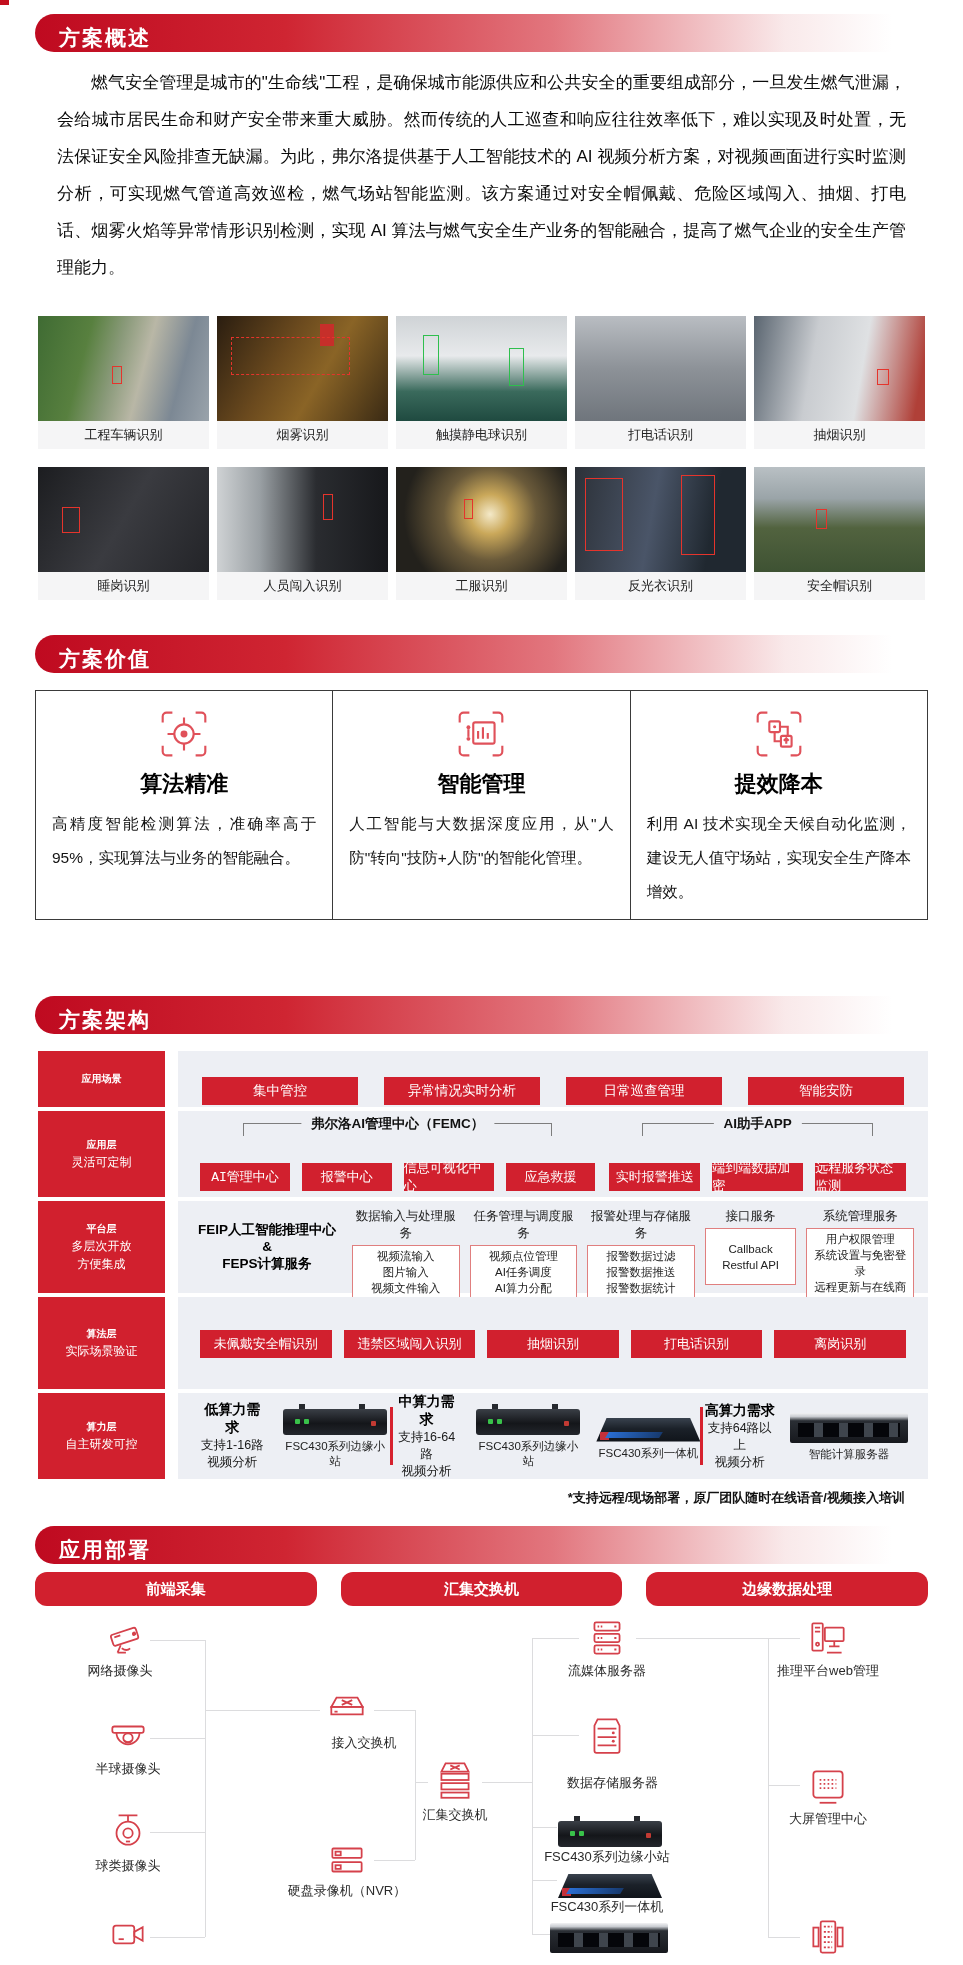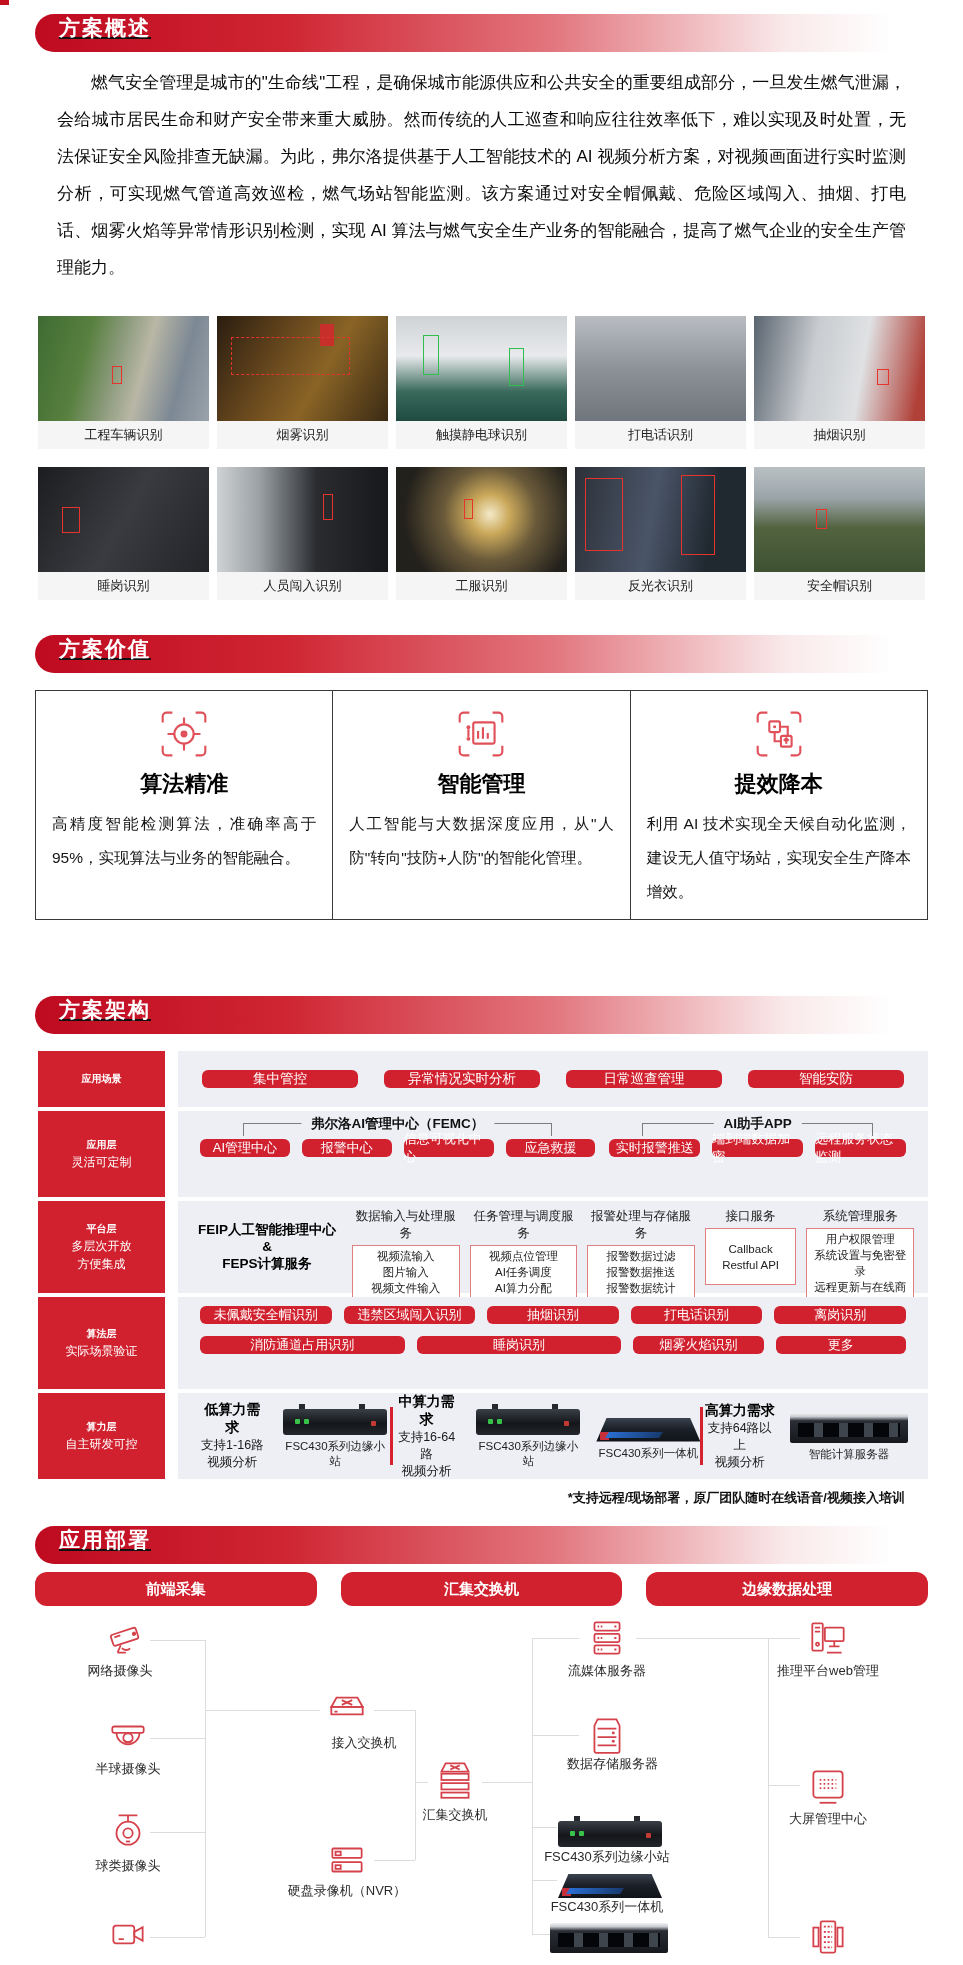--- a/index.html
+++ b/index.html
@@ -4,21 +4,21 @@
 <style>
   * { margin:0; padding:0; box-sizing:border-box; }
   html,body { background:#fff; }
   body { width:963px; font-family:"Liberation Sans","DejaVu Sans",sans-serif; color:#111; }
   #page { position:relative; width:963px; height:1965px; overflow:hidden; background:#fff; }
   .corner-mark { position:absolute; left:0; top:0; width:9px; height:5px; background:#c3101f; }
 
   
   .banner { height:38px; margin:0 35px; border-radius:20px 6px 6px 20px;
     background:linear-gradient(90deg,#bf0a20 0%,#cf2532 28%,#e2767e 58%,#f9e9ea 84%,#ffffff 96%);
-    display:flex; align-items:flex-start;text-decoration:underline; }
+    display:flex; align-items:flex-end; }
   .banner span { color:#fff; font-size:21px; font-weight:bold; letter-spacing:2px; padding-left:24px; }
   .b1 { margin-top:14px; } .b2 { margin-top:35px; } .b3 { margin-top:76px; } .b4 { margin-top:19px; }
 
   
   .overview-text { margin:12px 57px 0 57px; font-size:17px; line-height:37px; text-align:justify;
     text-indent:2em; color:#0a0a0a; }
   .gallery { margin:30px 38px 0 38px; display:grid; grid-template-columns:repeat(5,1fr);
     gap:18px 8px; }
   .gcard { background:#f5f5f6; }
   .photo { position:relative; height:105px; overflow:hidden; }
@@ -49,31 +49,31 @@
   
   .arch { margin:17px 35px 0 38px; }
   .arow { display:flex; margin-bottom:4px; }
   .alabel { width:127px; background:#d1202e; color:#fff; display:flex; flex-direction:column;
     justify-content:center; align-items:center; gap:3px; flex-shrink:0; }
   .alabel .main { font-size:10px; font-weight:bold; }
   .alabel .sub { font-size:12px; line-height:15px; text-align:center; }
   .acontent { flex:1; margin-left:13px; background:#edeff4; }
   .r1 { height:56px; } .r2 { height:86px; } .r3 { height:92px; } .r4 { height:92px; } .r5 { height:86px; }
   .rbtn { background:#d1202e; color:#fff; display:flex; align-items:center; justify-content:center;
-    border-radius:6px; height:18px; font-size:13.5px; }
+    border-radius:0; height:28px; font-size:13.5px;margin-top:24px; }
   .scene-row { height:100%; display:flex; align-items:center; gap:26px; padding:0 24px; }
   .scene-row .rbtn { flex:1; }
   .app-groups { display:flex; gap:14px; padding:8px 22px 0; }
   .group4 { flex:4; } .group3 { flex:3; }
   .bracket { position:relative; height:13px; margin:4px 11% 3px; border-top:1px solid #7d7d7d; }
   .bracket::before,.bracket::after { content:""; position:absolute; top:-1px; width:1px; height:13px; background:#7d7d7d; }
   .bracket::before { left:0; } .bracket::after { right:0; }
   .gtitle { position:absolute; left:50%; top:-9px; transform:translateX(-50%); background:#edeff4;
     padding:0 10px; font-weight:bold; font-size:13.5px; color:#111; white-space:nowrap; }
-  .gbtns { display:flex; gap:12px; }
+  .gbtns { display:flex; gap:12px;font-family:Liberation Mono, monospace; }
   .gbtns .rbtn { flex:1; font-size:13px; }
   .plat { display:flex; gap:10px; padding:6px 14px 8px; height:100%; align-items:stretch; }
   .feip { width:150px; display:flex; flex-direction:column; justify-content:center; text-align:center;
     font-weight:bold; font-size:13.5px; line-height:17px; color:#000; flex-shrink:0; }
   .svc { flex:1; display:flex; flex-direction:column; }
   .svc-h { text-align:center; font-size:12.5px; color:#222; padding:1px 0 3px; }
   .svc-box { flex:1; background:#fff; border:1px solid #e07f7f; display:flex; flex-direction:column;
     justify-content:center; text-align:center; font-size:11.5px; line-height:16px; color:#222; padding:2px; }
   .alg { padding:9px 22px 0; display:flex; flex-direction:column; gap:12px; }
   .alg-r { display:flex; gap:12px; }
@@ -551,21 +551,21 @@
     <div class="dlabel" style="left:532px;top:52px;">流媒体服务器</div>
 
     <div class="dicon" style="left:577px;top:103px;">
       <svg width="46" height="46" viewBox="0 0 44 44" fill="none" stroke="#d5414b" stroke-width="1.7">
         <path d="M13 7 h18 l3 6 v24 a2 2 0 0 1 -2 2 h-20 a2 2 0 0 1 -2 -2 v-24 z"></path>
         <path d="M13 16 h18 M13 24 h18 M13 32 h18"></path>
           <circle cx="28" cy="20" r="1.4" fill="#d5414b" stroke="none"></circle>
           <circle cx="28" cy="28" r="1.4" fill="#d5414b" stroke="none"></circle>
       </svg>
     </div>
-    <div class="dlabel" style="left:532px;top:145px;padding-left:11px;">数据存储服务器</div>
+    <div class="dlabel" style="left:532px;top:164px;padding-left:11px;">数据存储服务器</div>
 
     <div class="ddev" style="left:555px;top:205px;">
       <div class="dev-edge"></div>
     </div>
     <div class="dlabel" style="left:532px;top:238px;">FSC430系列边缘小站</div>
 
     <div class="ddev" style="left:555px;top:258px;">
       <div class="dev-aio"></div>
     </div>
     <div class="dlabel" style="left:532px;top:288px;">FSC430系列一体机</div>

